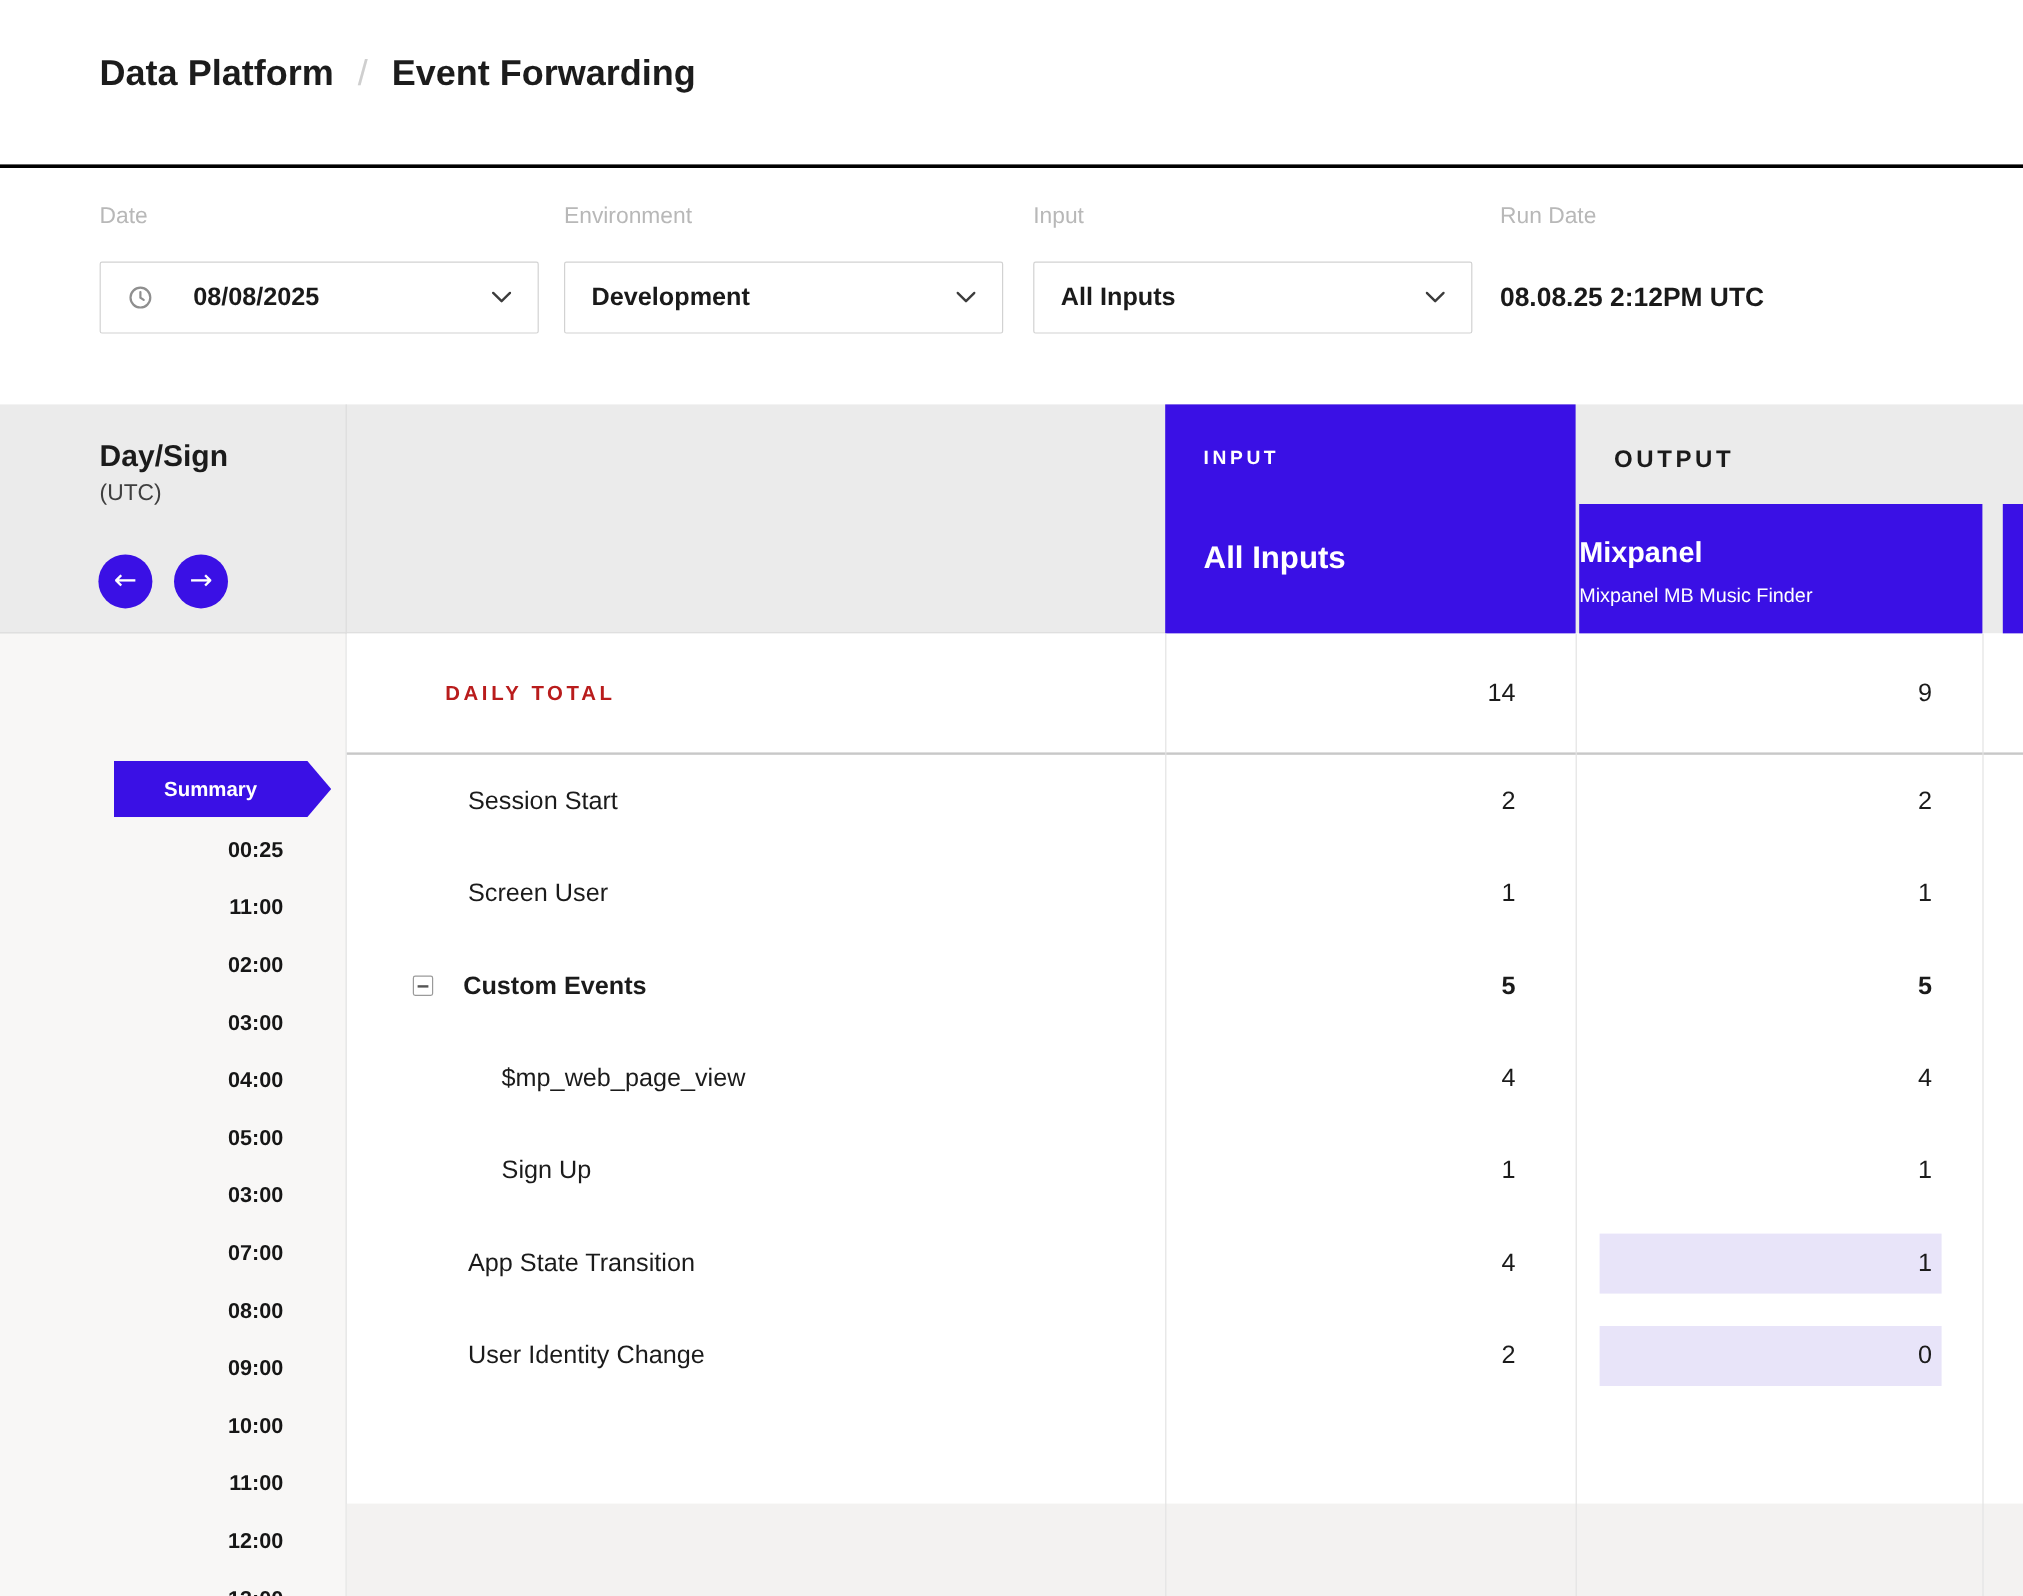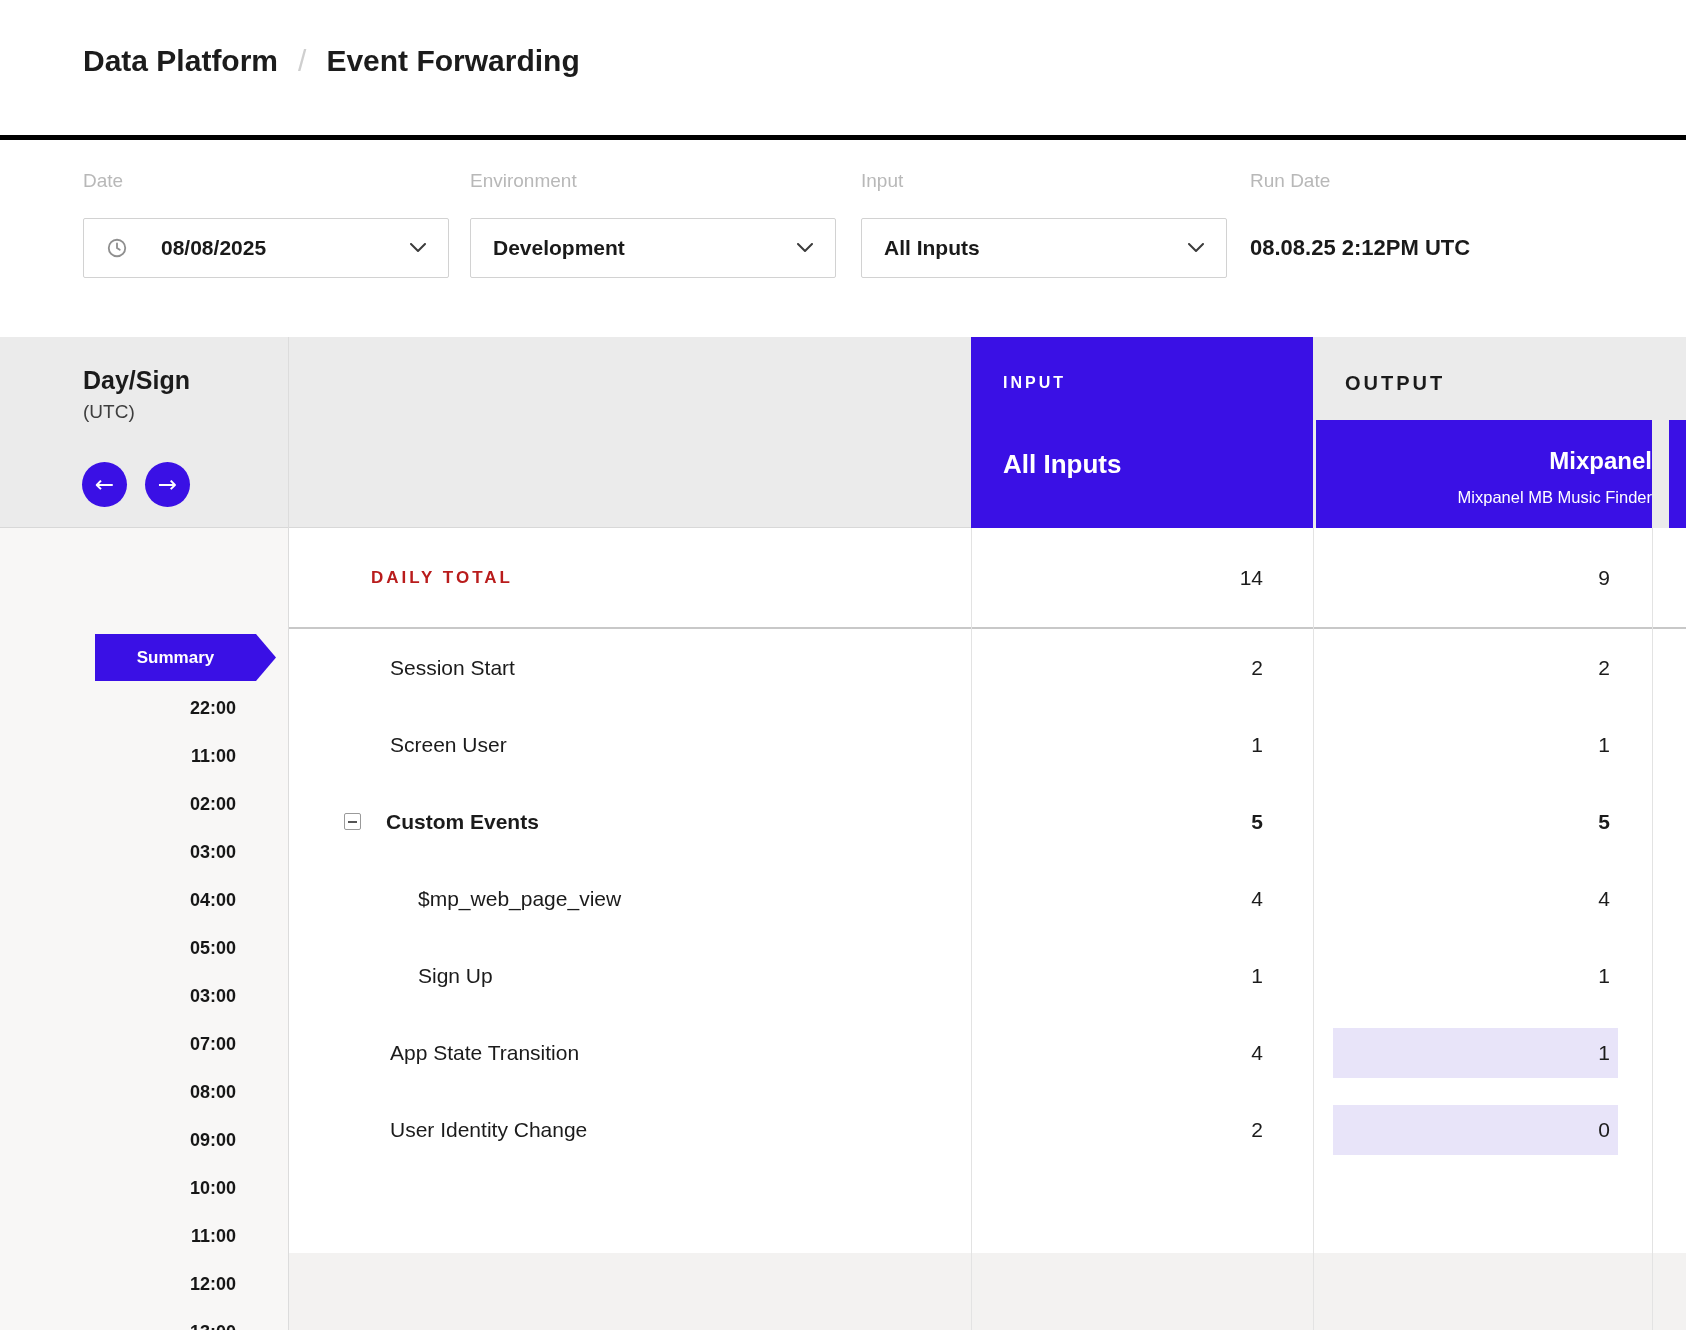--- a/index.html
+++ b/index.html
@@ -2,21 +2,21 @@
 <html style="--accent: #3A10E5; --highlight: #E8E4F9;"><head>
 <meta charset="utf-8">
 <style>
   :root { --accent:#3A10E5; --highlight:#E8E4F9; }
   * { box-sizing:border-box; margin:0; padding:0; }
   body { font-family:"Liberation Sans",sans-serif; color:#1f1f1f; background:#fff; }
   #app { position:relative; width:1686px; height:1330px; background:#fff; overflow:hidden; }
 
   
   .topbar { position:absolute; left:0; top:0; width:1686px; height:140px;
-            border-bottom:5px solid #000000; display:flex; align-items:center;
+            border-bottom:3px solid #000000; display:flex; align-items:center;
             padding-left:83px; padding-bottom:14px; gap:20px; background:#fff; }
   .crumb { font-size:30px; font-weight:700; color:#1c1c1c; }
   .crumb-sep { font-size:30px; font-weight:400; color:#cfcfcf; }
 
   
   .filters { position:absolute; left:0; top:140px; width:1686px; height:197px; background:#fff; }
   .fgroup { position:absolute; top:30px; }
   .fgroup.g-date { left:83px; }
   .fgroup.g-env  { left:470px; }
   .fgroup.g-input{ left:861px; }
@@ -43,21 +43,21 @@
   .mt-title { font-size:25px; font-weight:700; line-height:30px; color:#1b1b1b; }
   .mt-sub { font-size:19px; line-height:22px; color:#6e6e6e; margin-top:8px; margin-left:43px; }
 
   .inputblock { position:absolute; left:971px; top:337px; width:342px; height:192px;
                 background:var(--accent); color:#fff; padding:36px 0 0 32px; cursor:pointer; }
   .col-label { font-size:16px; font-weight:700; letter-spacing:3px; line-height:20px; }
   .inputblock .col-title { font-size:26px; font-weight:700; margin-top:56px; }
   .outlabel { position:absolute; left:1345px; top:372px; font-size:20px; font-weight:700;
               letter-spacing:3px; color:#1b1b1b; }
   .mixblock { position:absolute; left:1316px; top:420px; width:336px; height:109px;
-              background:var(--accent); color:#fff; text-align:right; padding-top:26px; cursor:pointer; }
+              background:var(--accent); color:#fff; text-align:left; padding-top:26px; cursor:pointer; }
   .mix-title { font-size:24px; font-weight:700; line-height:30px; }
   .mix-sub { font-size:16.5px; margin-top:12px; }
   .partialblock { position:absolute; left:1669px; top:420px; width:17px; height:109px; background:var(--accent); }
 
   
   .sidebar { position:absolute; left:0; top:528px; width:288px; height:802px; background:#f8f7f6; }
   .vline-sidebar { position:absolute; left:288px; top:337px; bottom:0; width:1px; background:#dcdcdc; }
   .summary { position:absolute; left:95px; top:106px; width:181px; height:47px; background:var(--accent);
              color:#fff; font-size:17px; font-weight:700; display:flex; align-items:center;
              justify-content:center; padding-right:20px; cursor:pointer;
@@ -180,21 +180,21 @@
 
   <div class="mixblock">
     <div class="mix-title">Mixpanel</div>
     <div class="mix-sub">Mixpanel MB Music Finder</div>
   </div>
   <div class="partialblock"></div>
 
   <div class="sidebar">
     <div class="summary">Summary</div>
     <div class="hours">
-      <div>22:00</div>
+      <div>00:25</div>
       <div>11:00</div>
       <div>02:00</div>
       <div>03:00</div>
       <div>04:00</div>
       <div>05:00</div>
       <div>03:00</div>
       <div>07:00</div>
       <div>08:00</div>
       <div>09:00</div>
       <div>10:00</div>

